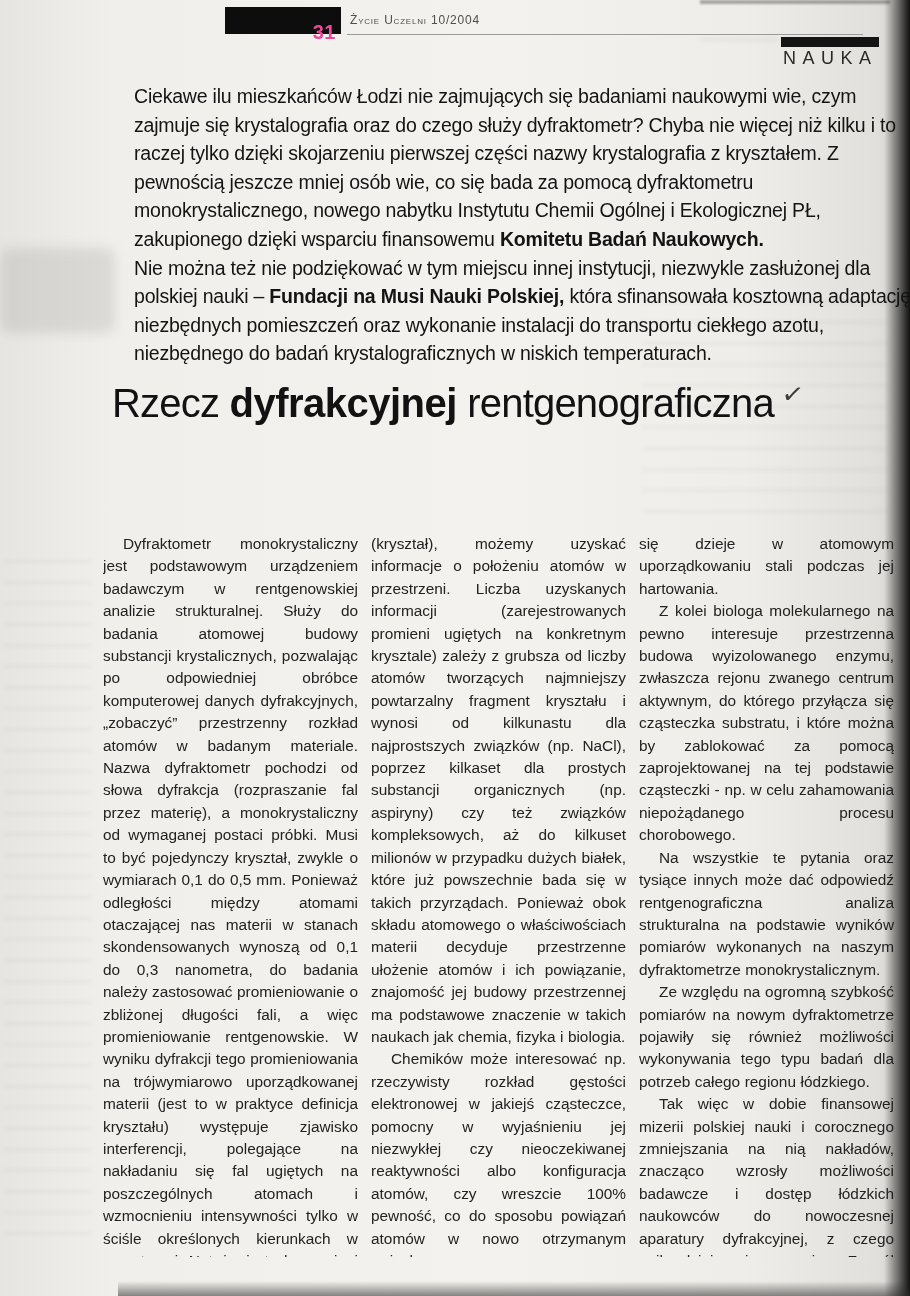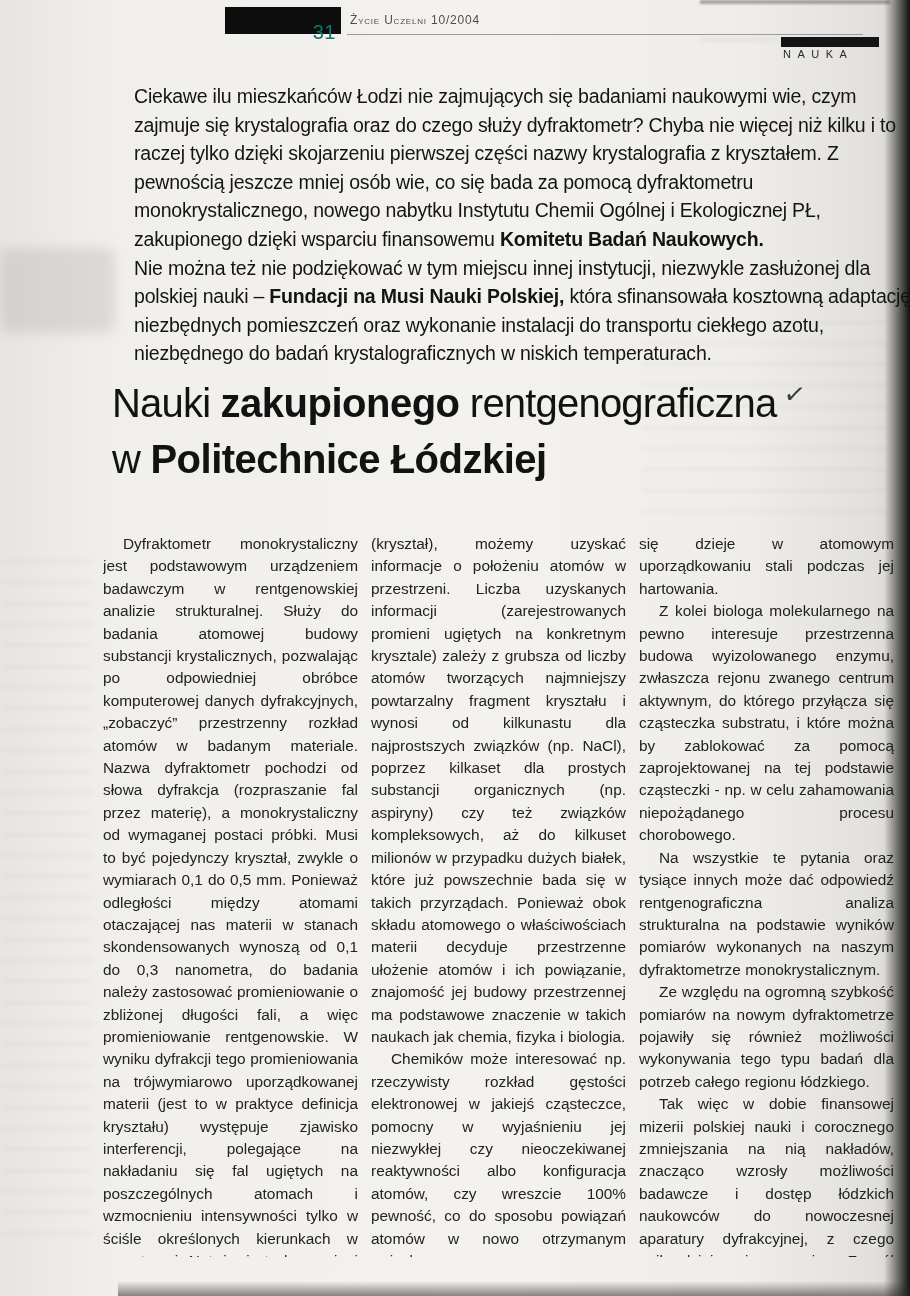--- a/index.html
+++ b/index.html
@@ -8,28 +8,28 @@
     background:
       linear-gradient(90deg, #e7e5e1 0%, #f1efeb 12%, #f4f2ee 55%, #efede9 82%, #e2e0dc 96%, #d3d1cd 100%);
     font-family:"Liberation Sans", sans-serif;
     color:#1d1d1d;
   }
   
   .hdr-box {
     position:absolute; left:225px; top:7px; width:116px; height:27px;
     background:#0d0d0d; display:flex; align-items:center; justify-content:flex-end;
   }
-  .hdr-pagenum { color:#0f766e; font-weight:normal; font-size:20px; padding-right:5px; letter-spacing:0.5px;margin-top:23px; }
+  .hdr-pagenum { color:#ec4899; font-weight:bold; font-size:20px; padding-right:5px; letter-spacing:0.5px;margin-top:23px; }
   .hdr-journal {
     position:absolute; left:350px; top:13px; font-size:12px; color:#4e4e4e;
     font-variant:small-caps; letter-spacing:0.8px;
   }
   .hdr-rule { position:absolute; left:347px; top:34px; width:516px; height:1px; background:#9d9b97; }
   .nauka-bar { position:absolute; left:781px; top:37px; width:98px; height:10px; background:#141414; }
-  .nauka-label { position:absolute; left:783px; top:48px; font-size:11px; color:#2a2a2a; letter-spacing:6.5px; }
+  .nauka-label { position:absolute; left:783px; top:48px; font-size:18px; color:#2a2a2a; letter-spacing:6.5px; }
 
   
   .lede {
     position:absolute; left:100px; top:82px; width:788px;
     font-size:19.5px; line-height:28.6px; letter-spacing:-0.2px; color:#141414;
     text-align:left;
     margin-left:34px;
   }
   .lede p { margin:0; }
   .lede .b { font-weight:bold; }
@@ -98,22 +98,21 @@
   <div class="hdr-rule"></div>
   <div class="nauka-bar"></div>
   <div class="nauka-label">NAUKA</div>
 
   <div class="lede">
     <p><span>Ciekawe ilu mieszkańców Łodzi nie zajmujących się badaniami naukowymi wie, czym zajmuje się krystalografia oraz do czego służy dyfraktometr? Chyba nie więcej niż kilku i to raczej tylko dzięki skojarzeniu pierwszej części nazwy krystalografia z kryształem. Z pewnością jeszcze mniej osób wie, co się bada za pomocą dyfraktometru monokrystalicznego, nowego nabytku Instytutu Chemii Ogólnej i Ekologicznej PŁ, zakupionego dzięki wsparciu finansowemu </span><span class="b">Komitetu Badań Naukowych.</span></p>
     <p><span>Nie można też nie podziękować w tym miejscu innej instytucji, niezwykle zasłużonej dla polskiej nauki – </span><span class="b">Fundacji na Musi Nauki Polskiej,</span><span> która sfinansowała kosztowną adaptację niezbędnych pomieszczeń oraz wykonanie instalacji do transportu ciekłego azotu, niezbędnego do badań krystalograficznych w niskich temperaturach.</span></p>
   </div>
 
   <div class="title">
-    <div><span>Nauki </span><span class="b">zakupionego</span><span> rentgenograficzna</span><span class="check">✓</span></div>
-    <div><span>w </span><span class="b">Politechnice Łódzkiej</span></div>
+    <div><span>Rzecz </span><span class="b">dyfrakcyjnej</span><span> rentgenograficzna</span><span class="check">✓</span></div>
   </div>
 
   <div class="columns">
     <div class="col">
       <p class="indent">Dyfraktometr monokrystaliczny jest podstawowym urządzeniem badawczym w rentgenowskiej analizie strukturalnej. Służy do badania atomowej budowy substancji krystalicznych, pozwalając po odpowiedniej obróbce komputerowej danych dyfrakcyjnych, „zobaczyć” przestrzenny rozkład atomów w badanym materiale. Nazwa dyfraktometr pochodzi od słowa dyfrakcja (rozpraszanie fal przez materię), a monokrystaliczny od wymaganej postaci próbki. Musi to być pojedynczy kryształ, zwykle o wymiarach 0,1 do 0,5 mm. Ponieważ odległości między atomami otaczającej nas materii w stanach skondensowanych wynoszą od 0,1 do 0,3 nanometra, do badania należy zastosować promieniowanie o zbliżonej długości fali, a więc promieniowanie rentgenowskie. W wyniku dyfrakcji tego promieniowania na trójwymiarowo uporządkowanej materii (jest to w praktyce definicja kryształu) występuje zjawisko interferencji, polegające na nakładaniu się fal ugiętych na poszczególnych atomach i wzmocnieniu intensywności tylko w ściśle określonych kierunkach w przestrzeni. Natężenie tych promieni zależy ściśle od ułożenia atomów. W rezultacie, mierząc natężenia promieni ugiętych na siatce dyfrakcyjnej jaką tworzy uporządkowana materia</p>
     </div>
     <div class="col">
       <p>(kryształ), możemy uzyskać informacje o położeniu atomów w przestrzeni. Liczba uzyskanych informacji (zarejestrowanych promieni ugiętych na konkretnym krysztale) zależy z grubsza od liczby atomów tworzących najmniejszy powtarzalny fragment kryształu i wynosi od kilkunastu dla najprostszych związków (np. NaCl), poprzez kilkaset dla prostych substancji organicznych (np. aspiryny) czy też związków kompleksowych, aż do kilkuset milionów w przypadku dużych białek, które już powszechnie bada się w takich przyrządach. Ponieważ obok składu atomowego o właściwościach materii decyduje przestrzenne ułożenie atomów i ich powiązanie, znajomość jej budowy przestrzennej ma podstawowe znaczenie w takich naukach jak chemia, fizyka i biologia.</p>
       <p class="indent">Chemików może interesować np. rzeczywisty rozkład gęstości elektronowej w jakiejś cząsteczce, pomocny w wyjaśnieniu jej niezwykłej czy nieoczekiwanej reaktywności albo konfiguracja atomów, czy wreszcie 100% pewność, co do sposobu powiązań atomów w nowo otrzymanym związku.</p>
 

